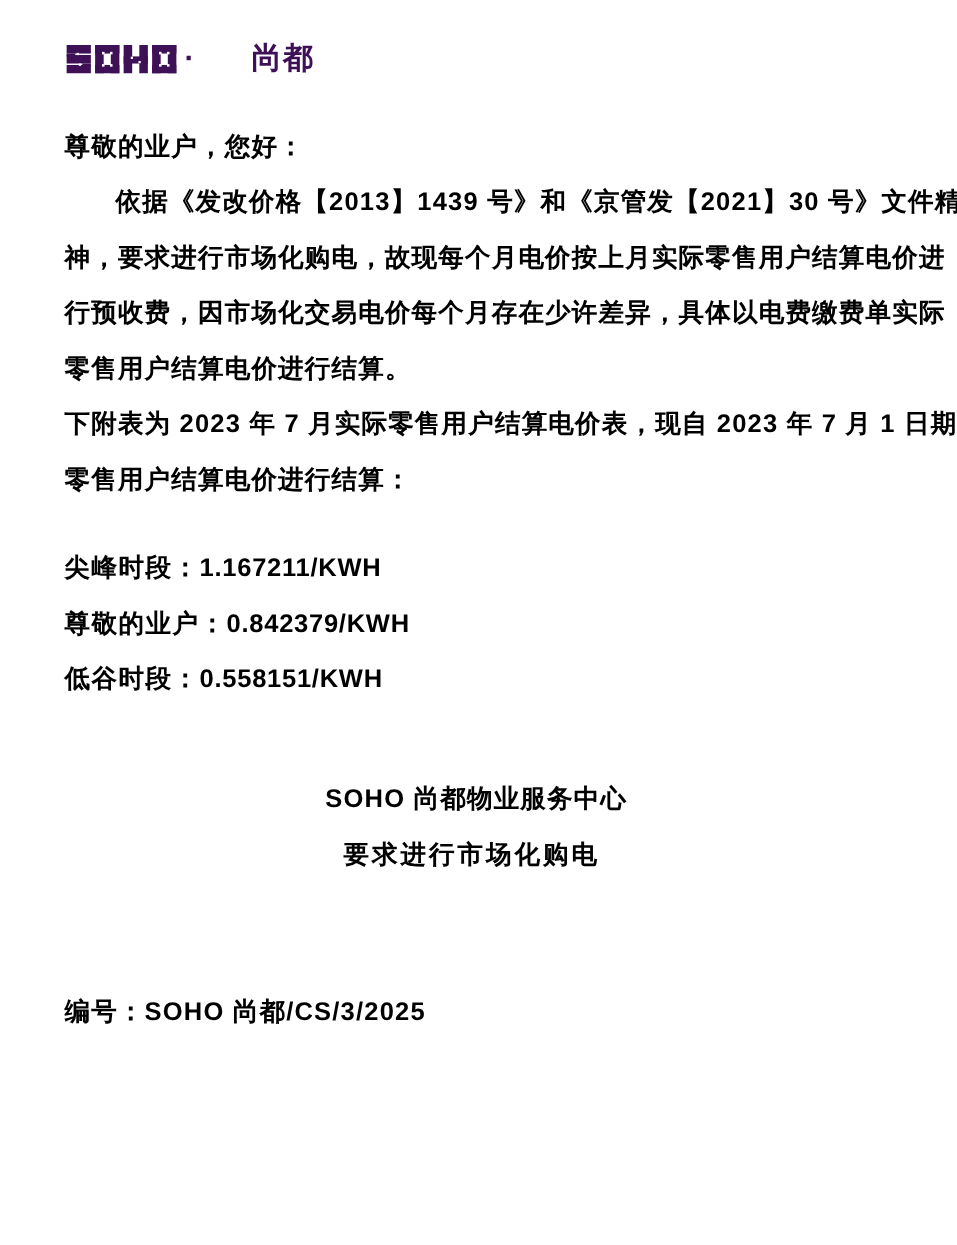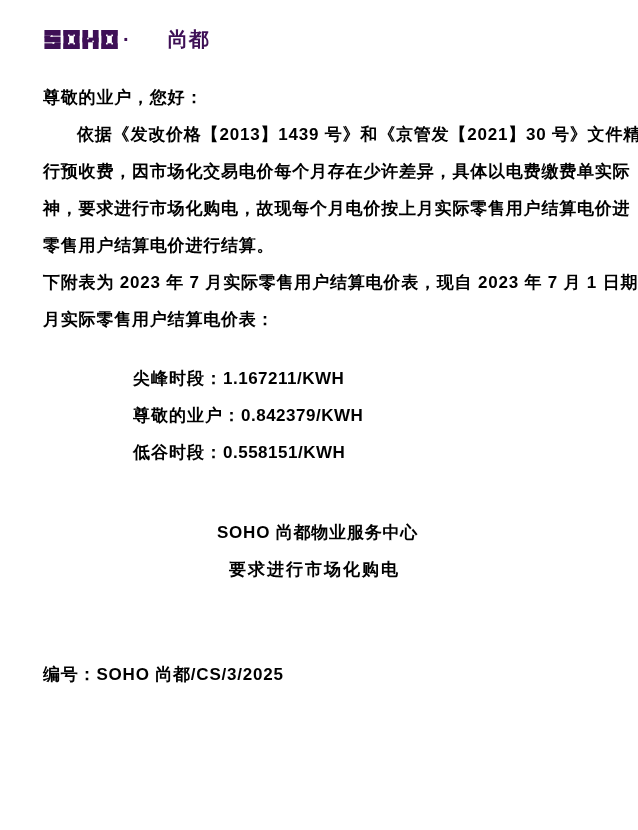--- a/index.html
+++ b/index.html
@@ -32,21 +32,21 @@
   .logo-dot { margin: 0 2px 0 4px; }
   .logo-cn { letter-spacing: 1px; padding-left: 36px; }
   .line {
     font-size: 17px;
     line-height: 37px;
     letter-spacing: 0.8px;
     white-space: nowrap;
   }
   .greeting { margin-top: 29px; }
   .indent { padding-left: 34px; }
-  .price-list { margin-top: 22px; margin-left: 90px; }
+  .price-list { margin-top: 22px; }
   .price-row { font-size: 17px; line-height: 37px; white-space: nowrap; }
   .price-label { letter-spacing: 1px; }
   .price-value { letter-spacing: 0.5px; }
   .contact { margin-top: 32px; }
   .signature { margin-top: 43px; text-align: center; }
   .sig-org { padding-right: 10px; }
   .sig-date { padding-right: 16px; letter-spacing: 2px; }
   .footer { margin-top: 68px; }
 </style>
 </head>
@@ -98,28 +98,28 @@
       </g>
     </svg>
     <span class="logo-dot">·</span>
     <span class="logo-cn">尚都</span>
   </div>
 
   <div class="line greeting">尊敬的业户，您好：</div>
 
   <div>
     <div class="line indent">依据《发改价格【2013】1439 号》和《京管发【2021】30 号》文件精</div>
+    <div class="line">神，要求进行市场化购电，故现每个月电价按上月实际零售用户结算电价进</div>
     <div class="line">行预收费，因市场化交易电价每个月存在少许差异，具体以电费缴费单实际</div>
-    <div class="line">神，要求进行市场化购电，故现每个月电价按上月实际零售用户结算电价进</div>
     <div class="line">零售用户结算电价进行结算。</div>
   </div>
 
   <div>
     <div class="line">下附表为 2023 年 7 月实际零售用户结算电价表，现自 2023 年 7 月 1 日期售</div>
-    <div class="line">月实际零售用户结算电价表：</div>
+    <div class="line">零售用户结算电价进行结算：</div>
   </div>
 
   <div class="price-list">
     <div class="price-row">
       <span class="price-label">尖峰时段：</span><span class="price-value">1.167211/KWH</span>
     </div>
     <div class="price-row">
       <span class="price-label">尊敬的业户：</span><span class="price-value">0.842379/KWH</span>
     </div>
     <div class="price-row">

